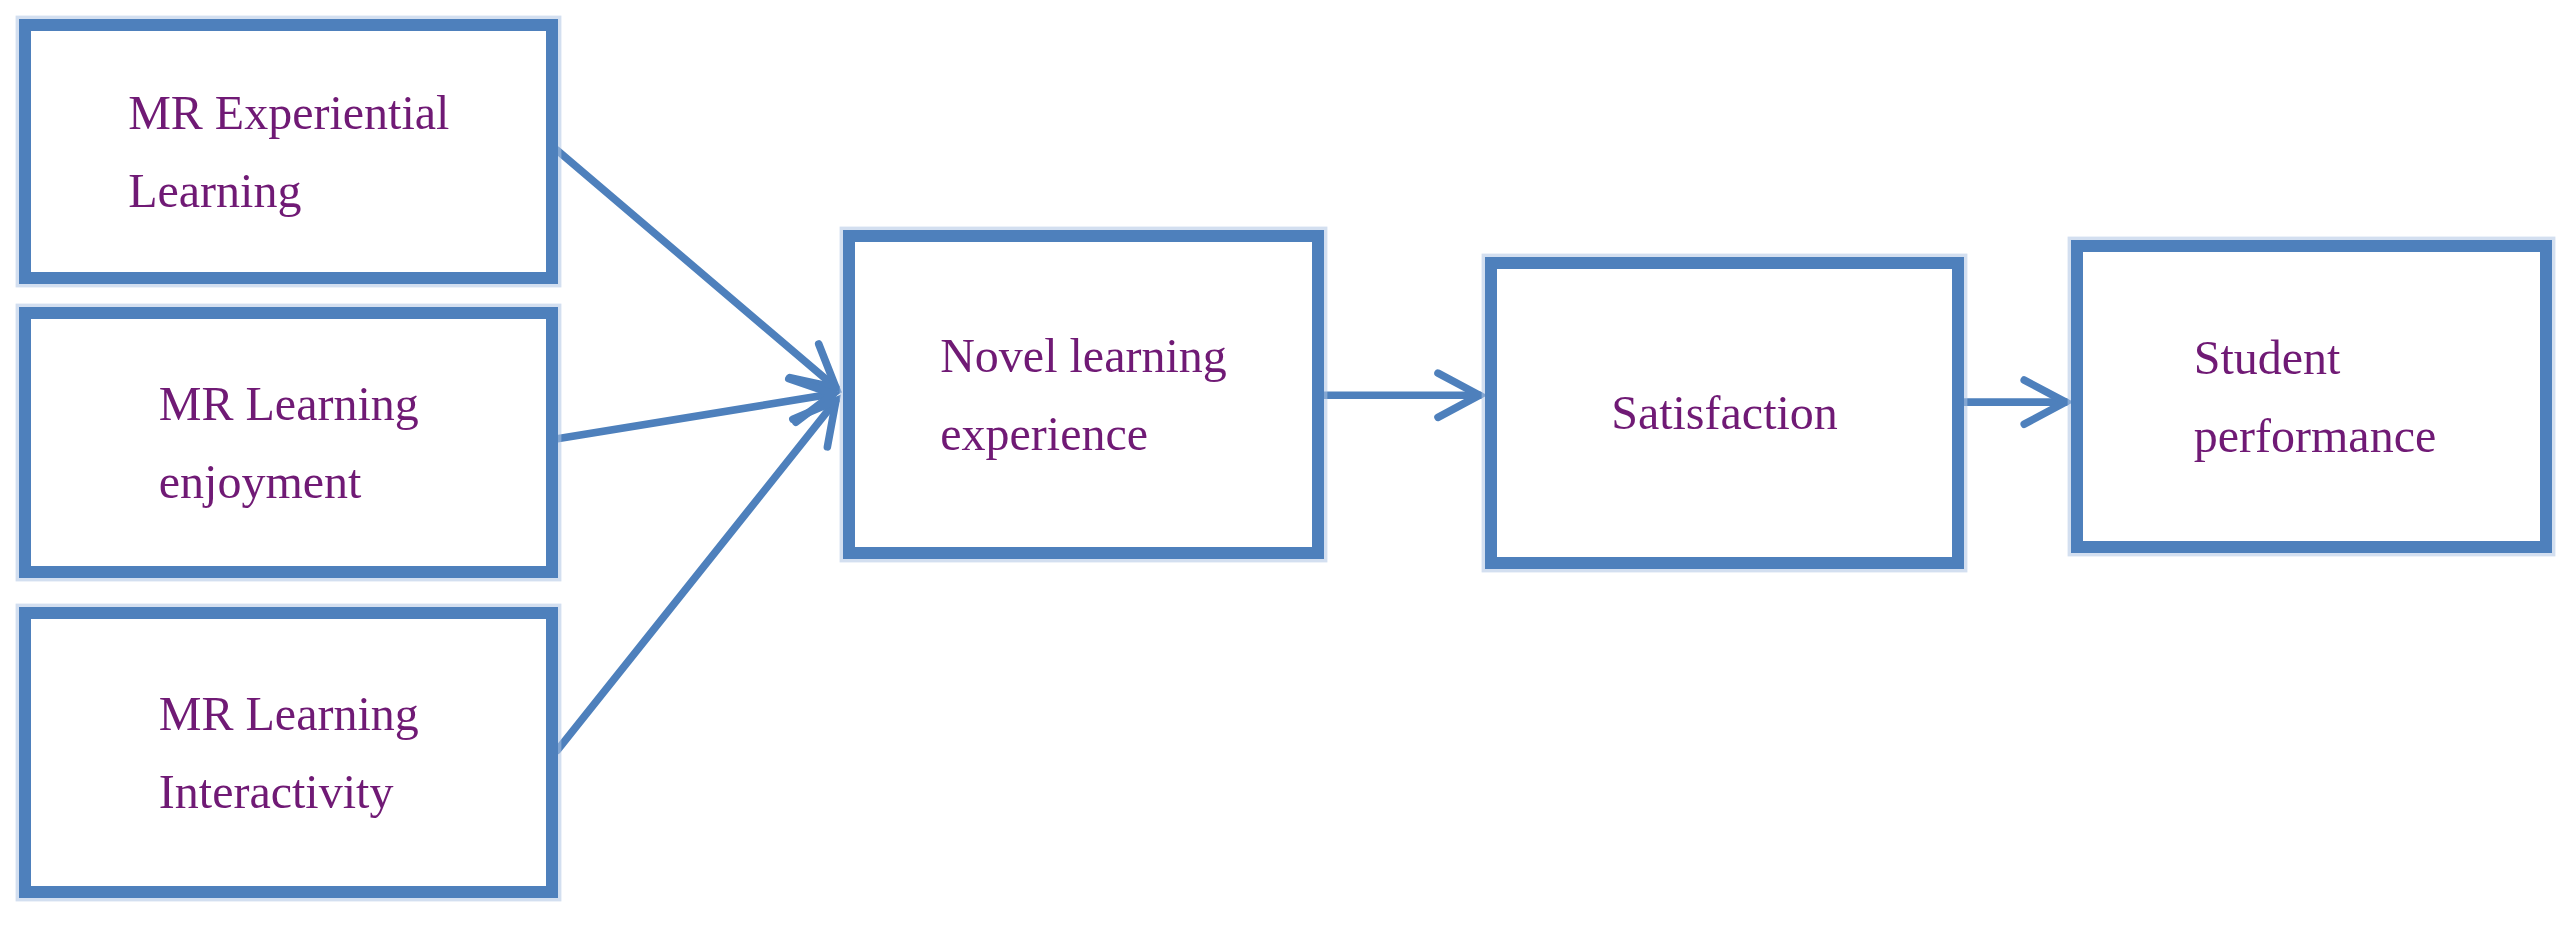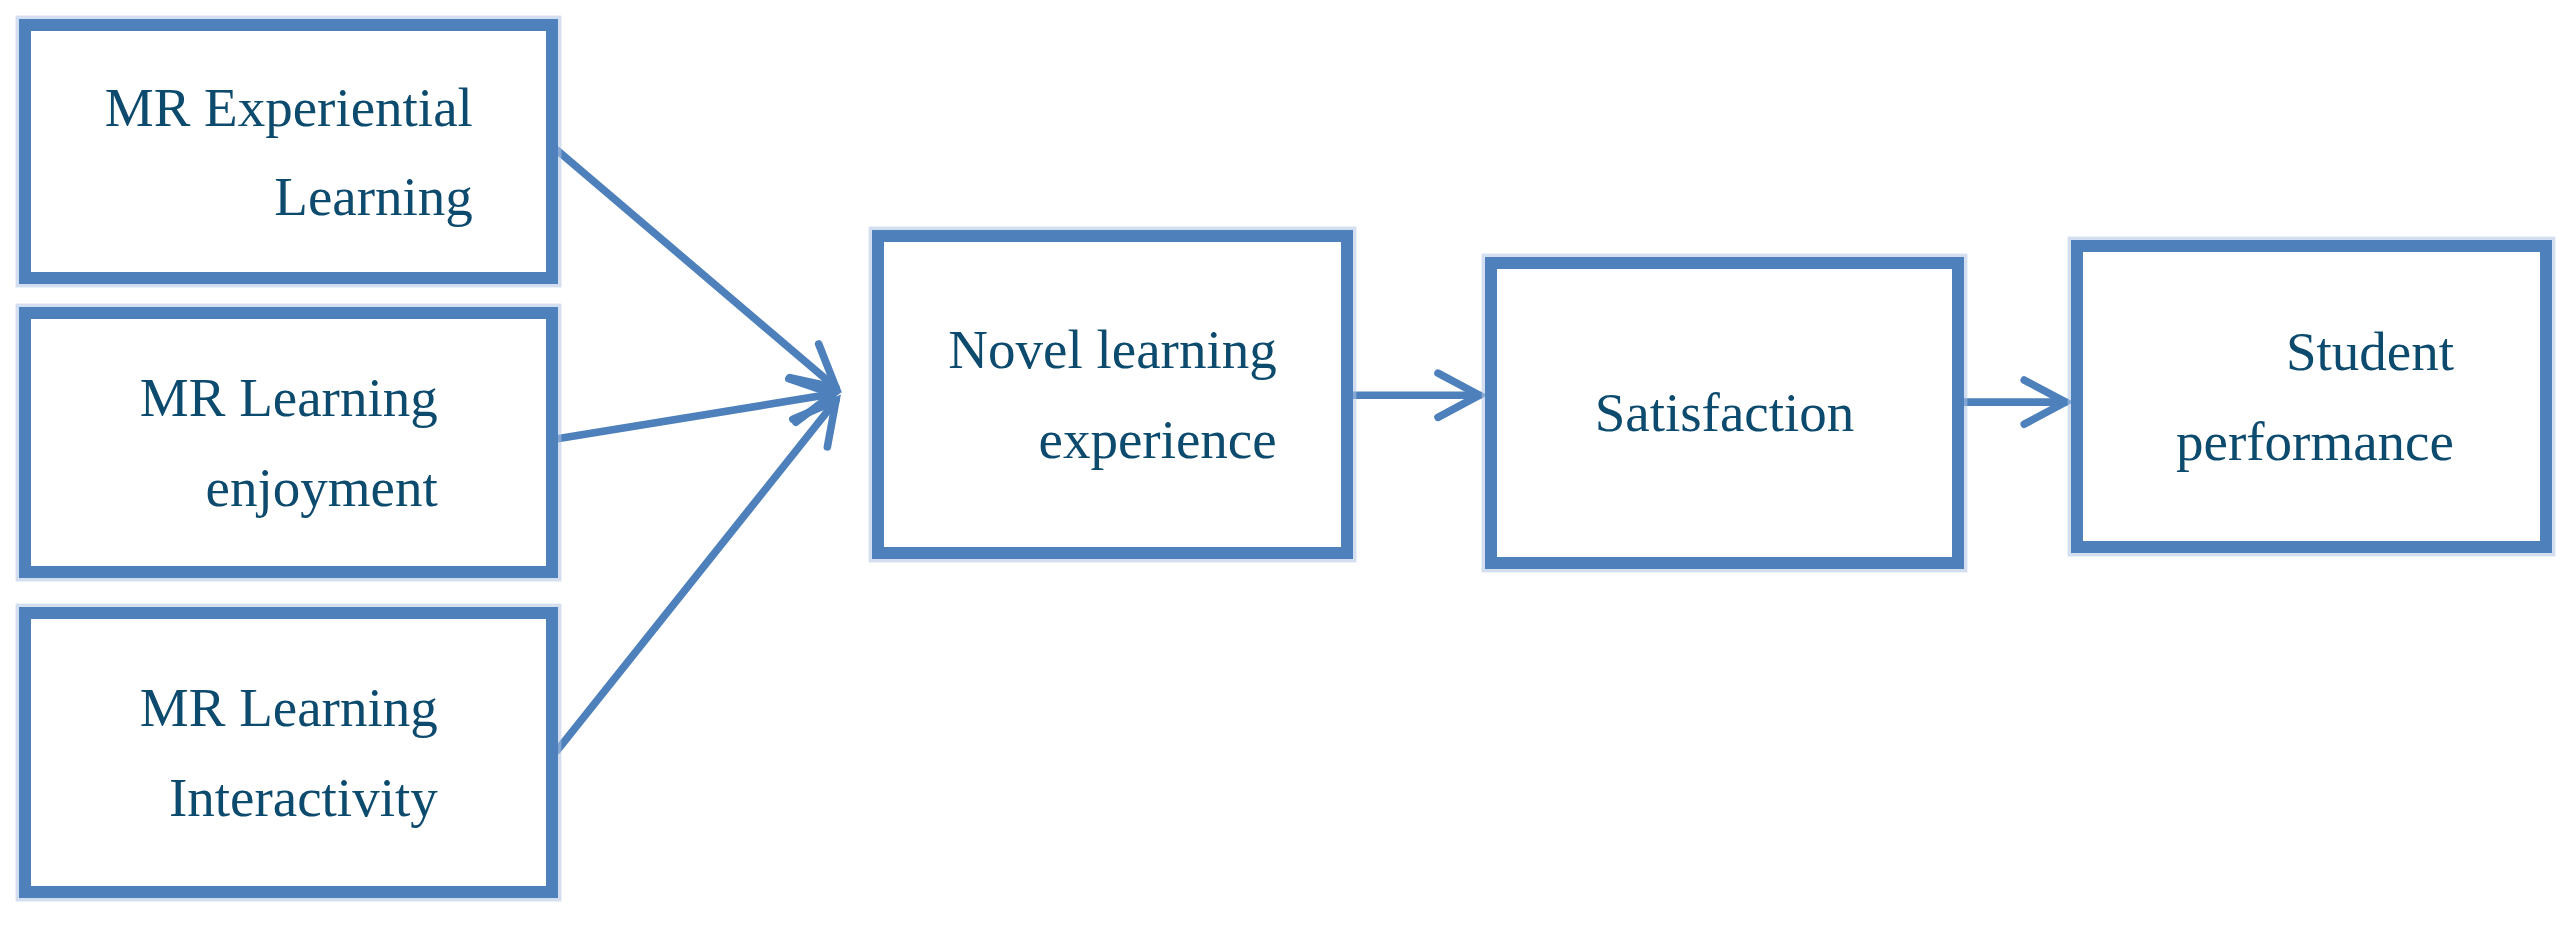--- a/index.html
+++ b/index.html
@@ -13,32 +13,32 @@
   }
   .node {
     position: absolute;
     box-sizing: border-box;
     background: #ffffff;
     border: 12.4px solid #4e80bc;
     box-shadow: 0 0 0 3.4px rgba(174, 197, 228, 0.55);
     display: flex;
     align-items: center;
     justify-content: center;
-    text-align: right;
-    color: #0c4a6e;
-    font-size: 55px;
+    text-align: left;
+    color: #701a75;
+    font-size: 48px;
     line-height: 1.62;
     white-space: pre-line;
   }
   
   .n-exp  { left: 19.3px;  top: 19.3px;  width: 539px; height: 265px; }
   .n-enj  { left: 19.3px;  top: 307px; width: 539px; height: 271px; }
   .n-int  { left: 19.3px;  top: 607px; width: 539px; height: 291px; }
   
-  .n-novel{ left: 872px; top: 230px; width: 481px; height: 329px; }
+  .n-novel{ left: 843px; top: 230px; width: 481px; height: 329px; }
   .n-sat  { left: 1485px; top: 241px; width: 479px; height: 312px; margin-top: 16px; }
   .n-stu  { left: 2071px; top: 240px; width: 481px; height: 313px; padding-left: 7px; }
 
   .edges {
     position: absolute;
     left: 0; top: 0;
     width: 2576px;
     height: 927px;
     pointer-events: none;
   }

